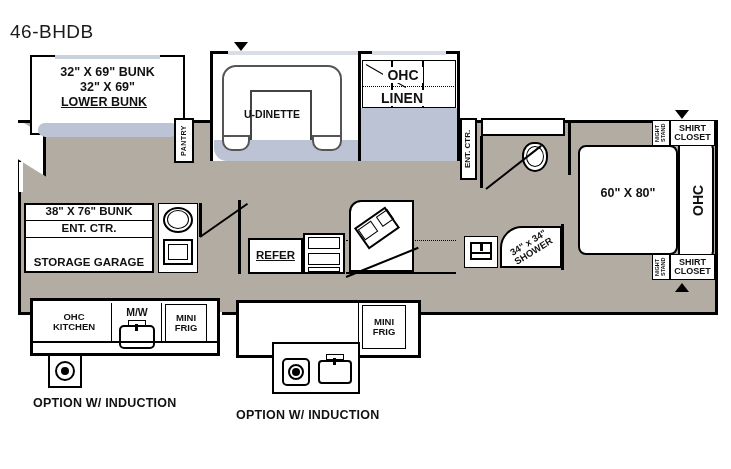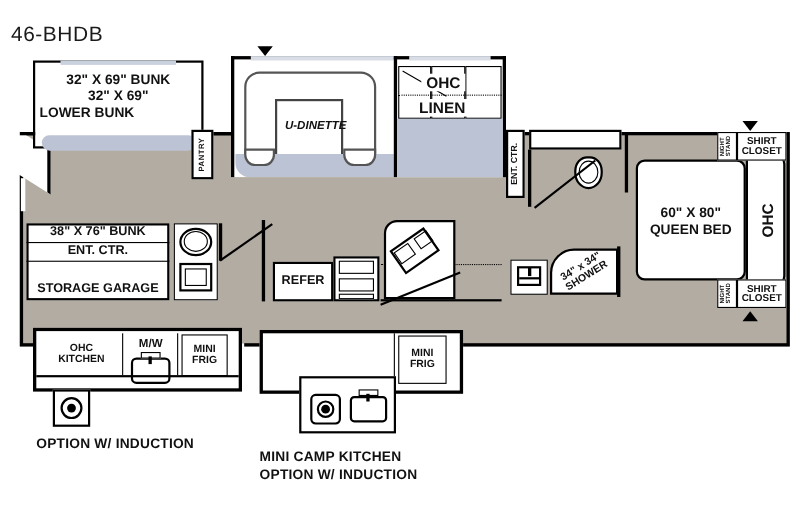--- a/index.html
+++ b/index.html
@@ -35,38 +35,38 @@
 
     <div class="abs wall" style="left:18px;top:80px;width:700px;height:195px;"></div>
 
     <div class="abs" style="left:16px;top:78px;width:30px;height:40px;background:#fff;
                 border-right:3px solid #000;transform:skewY(32deg);transform-origin:top left;"></div>
 
     <div class="abs room" style="left:30px;top:15px;width:155px;height:80px;"></div>
     <div class="abs" style="left:55px;top:15px;width:105px;height:4px;background:#c9d0de;"></div>
     <div class="abs lbl" style="left:32px;top:25px;width:151px;height:15px;font-size:12.5px;">32" X 69" BUNK</div>
     <div class="abs lbl" style="left:32px;top:40px;width:151px;height:15px;font-size:12.5px;">32" X 69"</div>
-    <div class="abs lbl" style="left:16px;top:55px;width:126px;height:15px;font-size:12.5px;">LOWER BUNK</div>
+    <div class="abs lbl" style="left:41px;top:55px;width:126px;height:15px;font-size:12.5px;text-decoration:underline;">LOWER BUNK</div>
 
     <div class="abs slide rounded" style="left:38px;top:83px;width:140px;height:14px;border-bottom-left-radius:12px;border-bottom-right-radius:12px;"></div>
 
     <div class="abs ln" style="left:18px;top:80px;width:14px;height:3px;"></div>
     <div class="abs ln" style="left:183px;top:80px;width:42px;height:3px;"></div>
 
     <div class="abs room" style="left:174px;top:78px;width:20px;height:45px;"></div>
     <div class="abs lbl vert" style="left:174px;top:78px;width:20px;height:45px;font-size:7px;letter-spacing:.5px;">PANTRY</div>
 
     <div class="abs" style="left:210px;top:11px;width:250px;height:110px;background:#fff;
                 border:3px solid #000;border-bottom:none;"></div>
     <div class="abs" style="left:228px;top:11px;width:215px;height:4px;background:#d9dde6;"></div>
 
     <div class="abs" style="left:222px;top:25px;width:120px;height:85px;border:2px solid #555;
                 border-radius:14px 14px 0 0;background:#fff;"></div>
     <div class="abs" style="left:250px;top:50px;width:62px;height:62px;border:2px solid #444;background:#fff;"></div>
-    <div class="abs lbl" style="left:251px;top:67px;width:72px;height:14px;font-size:10.5px;font-style:italic;">U-DINETTE</div>
+    <div class="abs lbl" style="left:236px;top:67px;width:72px;height:14px;font-size:10.5px;">U-DINETTE</div>
 
     <div class="abs slide" style="left:214px;top:100px;width:242px;height:21px;border-radius:0 0 13px 13px;"></div>
     <div class="abs" style="left:222px;top:95px;width:28px;height:16px;border:2px solid #555;border-radius:0 0 10px 10px;background:#fff;"></div>
     <div class="abs" style="left:312px;top:95px;width:30px;height:16px;border:2px solid #555;border-radius:0 0 10px 10px;background:#fff;"></div>
 
     <div class="abs tri tri-d" style="left:234px;top:2px;"></div>
 
     <div class="abs" style="left:358px;top:11px;width:102px;height:110px;background:#fff;border:3px solid #000;border-bottom:none;"></div>
     <div class="abs" style="left:372px;top:11px;width:74px;height:4px;background:#d9dde6;"></div>
     <div class="abs thin" style="left:362px;top:20px;width:30px;height:48px;"></div>
@@ -117,21 +117,21 @@
     <div class="abs" style="left:167px;top:170px;width:22px;height:19px;border:1.5px solid #000;border-radius:50%;background:#fff;"></div>
     <div class="abs" style="left:163px;top:199px;width:30px;height:26px;border:2px solid #000;background:#fff;"></div>
     <div class="abs" style="left:168px;top:204px;width:20px;height:16px;border:1.5px solid #000;"></div>
 
     <div class="abs" style="left:200px;top:196px;width:58px;height:0;border-top:2px solid #000;
                 transform:rotate(-35deg);transform-origin:left center;"></div>
     <div class="abs ln" style="left:199px;top:163px;width:3px;height:34px;"></div>
     <div class="abs ln" style="left:238px;top:160px;width:3px;height:74px;"></div>
 
     <div class="abs room" style="left:248px;top:198px;width:55px;height:36px;"></div>
-    <div class="abs lbl" style="left:248px;top:198px;width:55px;height:36px;font-size:11.5px;">REFER</div>
+    <div class="abs lbl" style="left:248px;top:198px;width:55px;height:36px;font-size:11.5px;text-decoration:underline;">REFER</div>
 
     <div class="abs room" style="left:303px;top:193px;width:42px;height:41px;"></div>
     <div class="abs" style="left:308px;top:197px;width:32px;height:12px;border:1.5px solid #000;background:#fff;"></div>
     <div class="abs" style="left:308px;top:213px;width:32px;height:12px;border:1.5px solid #000;background:#fff;"></div>
     <div class="abs" style="left:308px;top:227px;width:32px;height:5px;border:1px solid #000;background:#fff;"></div>
 
     <div class="abs" style="left:346px;top:200px;width:110px;height:0;border-top:1.5px dotted #000;"></div>
     <div class="abs lbl" style="left:346px;top:210px;width:58px;height:20px;font-size:15px;">OHC</div>
     <div class="abs ln" style="left:346px;top:232px;width:110px;height:2px;"></div>
 
@@ -139,21 +139,20 @@
     <div class="abs" style="left:358px;top:175px;width:38px;height:26px;border:2px solid #000;background:#fff;
                 transform:rotate(-35deg);"></div>
     <div class="abs" style="left:360px;top:184px;width:16px;height:13px;border:1.5px solid #000;transform:rotate(-35deg);"></div>
     <div class="abs" style="left:378px;top:172px;width:14px;height:12px;border:1.5px solid #000;transform:rotate(-35deg);"></div>
 
     <div class="abs" style="left:346px;top:236px;width:78px;height:0;border-top:2px solid #000;
                 transform:rotate(-22deg);transform-origin:left center;"></div>
 
     <div class="abs room" style="left:578px;top:105px;width:100px;height:110px;border-radius:8px;"></div>
     <div class="abs lbl" style="left:578px;top:145px;width:100px;height:16px;font-size:12.5px;">60" X 80"</div>
-    <div class="abs lbl" style="left:578px;top:161px;width:100px;height:16px;font-size:12.5px;">QUEEN BED</div>
 
     <div class="abs whitefill" style="left:678px;top:100px;width:36px;height:120px;border:2px solid #000;border-radius:0 9px 9px 0;"></div>
     <div class="abs" style="left:679px;top:100px;width:0;height:120px;border-left:1.5px dotted #000;"></div>
     <div class="abs lbl vert" style="left:686px;top:130px;width:24px;height:60px;font-size:14px;">OHC</div>
 
     <div class="abs whitefill thin" style="left:652px;top:80px;width:18px;height:26px;"></div>
     <div class="abs lbl vert" style="left:652px;top:80px;width:18px;height:26px;font-size:5.5px;">NIGHT STAND</div>
     <div class="abs whitefill thin" style="left:670px;top:80px;width:45px;height:26px;"></div>
     <div class="abs lbl" style="left:670px;top:80px;width:45px;height:26px;font-size:9px;flex-direction:column;">
       <span>SHIRT</span>
@@ -218,18 +217,17 @@
 
     <div class="abs" style="left:44px;top:52px;width:88px;height:52px;border:2px solid #000;background:#fff;"></div>
     <div class="abs" style="left:54px;top:68px;width:28px;height:28px;border:2px solid #000;border-radius:5px;background:#fff;"></div>
     <div class="abs" style="left:60px;top:74px;width:16px;height:16px;border:2px solid #000;border-radius:50%;background:#fff;"></div>
     <div class="abs" style="left:64px;top:78px;width:8px;height:8px;border-radius:50%;background:#000;"></div>
     <div class="abs" style="left:90px;top:70px;width:34px;height:24px;border:2px solid #000;border-radius:4px;background:#fff;"></div>
     <div class="abs" style="left:98px;top:64px;width:18px;height:6px;border:1.5px solid #000;background:#fff;"></div>
     <div class="abs ln" style="left:105px;top:68px;width:3px;height:7px;"></div>
 
     <div class="abs cap" style="left:8px;top:118px;width:230px;">
-      <div>MINI CAMP KITCHEN</div>
       <div>OPTION W/ INDUCTION</div>
     </div>
   </div>
 
 </div>
 
 </body></html>

